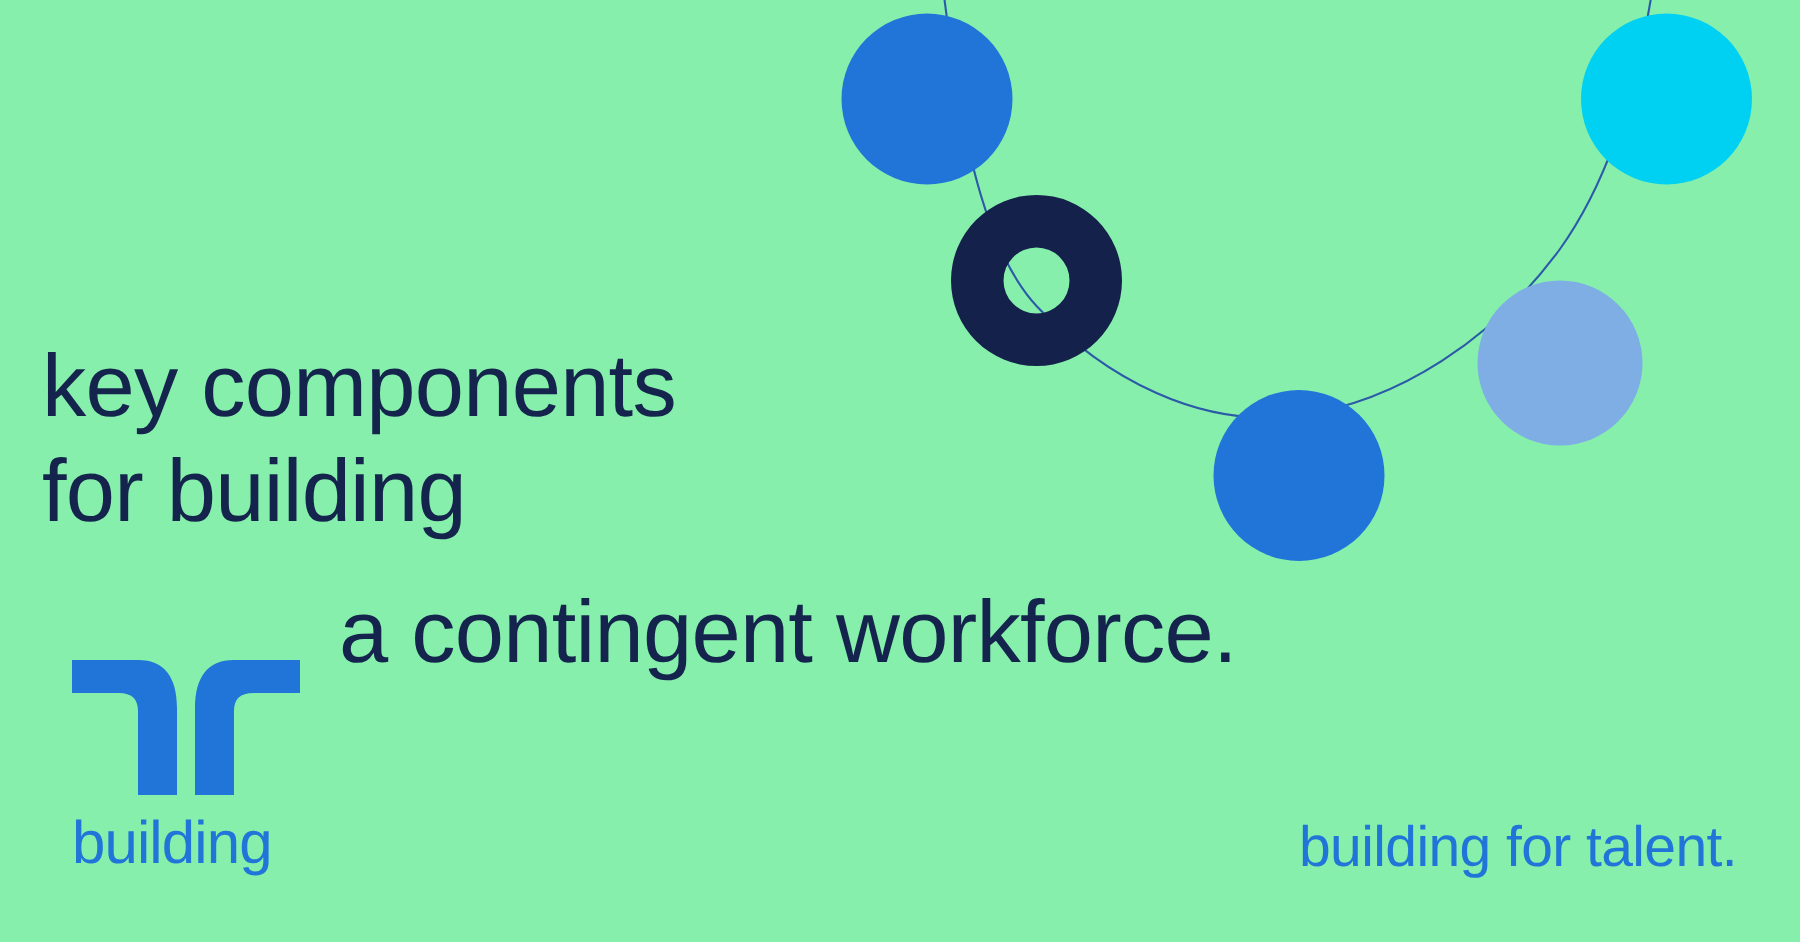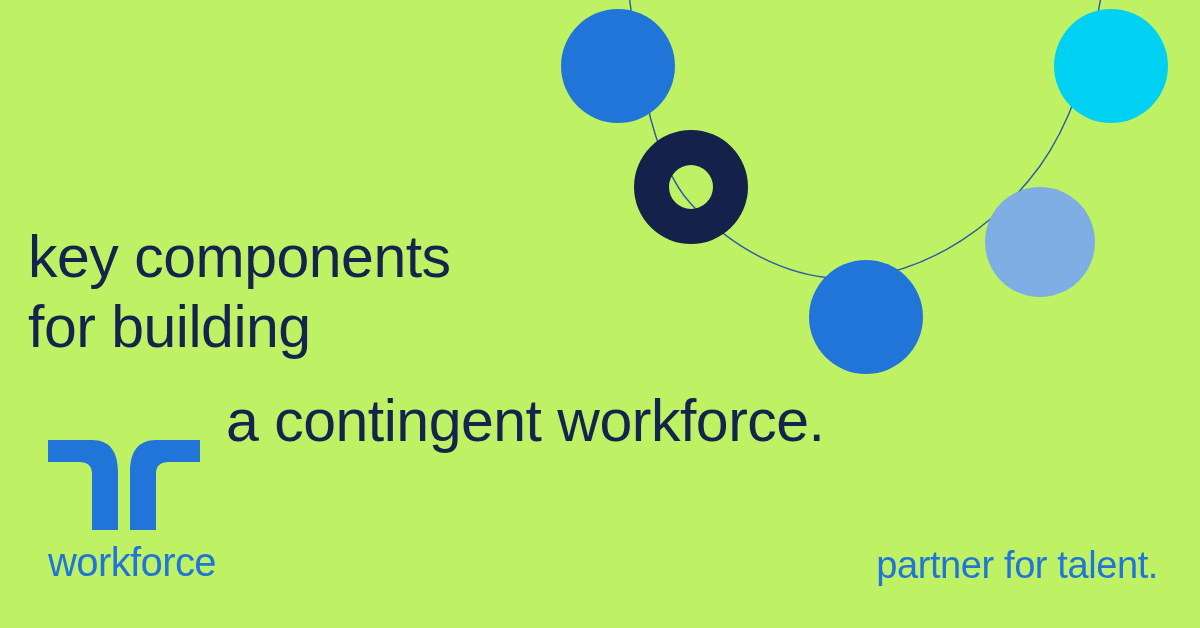--- a/index.html
+++ b/index.html
@@ -11,21 +11,21 @@
     width: 1200px;
     height: 628px;
     overflow: hidden;
     font-family: "Liberation Sans", sans-serif;
     background: #d3e0f7;
   }
   .card {
     position: relative;
     width: 1200px;
     height: 628px;
-    background: #bef264;
+    background: #86efac;
     overflow: hidden;
   }
 
   
   .nodes-graphic {
     position: absolute;
     top: 0;
     left: 540px;
     width: 660px;
     height: 400px;
@@ -143,18 +143,18 @@
                  C 44 26, 40 22, 31 22
                  L 0 22 Z" fill="#2175d9"></path>
 
         <path d="M 152 0 L 108 0
                  C 90 0, 82 12, 82 32
                  L 82 90 L 108 90 L 108 34
                  C 108 26, 112 22, 121 22
                  L 152 22 Z" fill="#2175d9"></path>
       </svg>
     </span>
-    <span class="logo-wordmark">workforce</span>
+    <span class="logo-wordmark">building</span>
   </div>
 
-  <p class="tagline">partner for talent.</p>
+  <p class="tagline">building for talent.</p>
 
 </div>
 
 </body></html>

